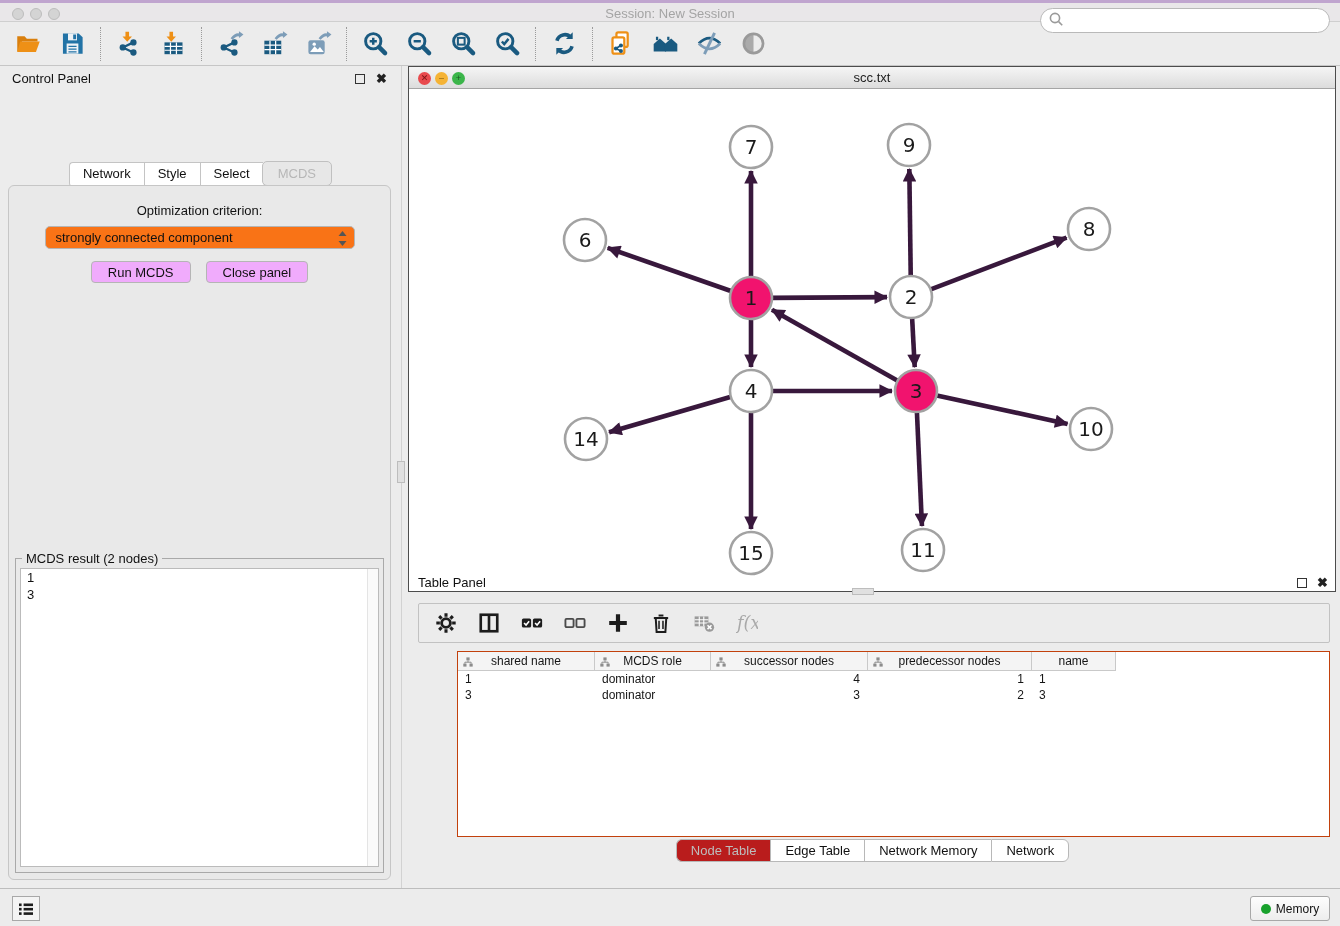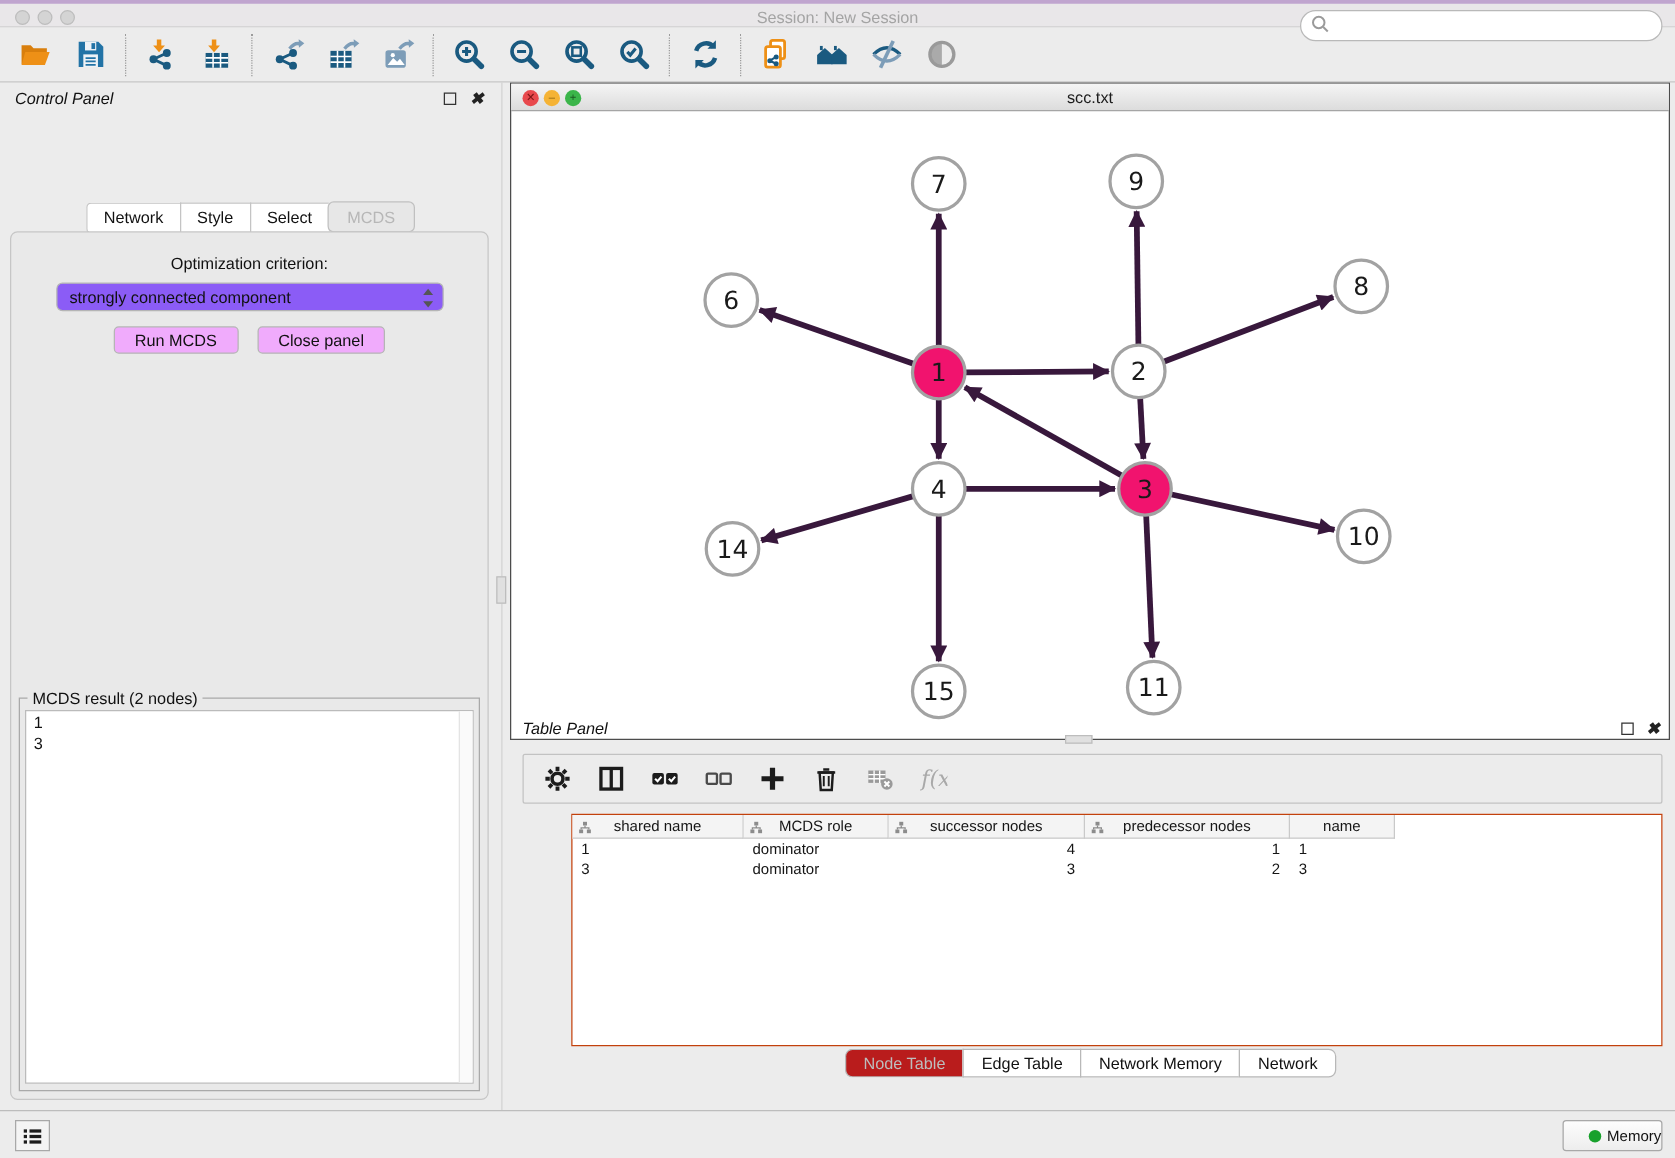--- a/index.html
+++ b/index.html
@@ -24,38 +24,38 @@
   .tb-icon svg { width:27px; height:27px; }
   #search-wrap { position:absolute; right:10px; top:8px; width:290px; height:25px;
     background:#fff; border:1px solid #b9b9b9; border-radius:13px;
     display:flex; align-items:center; padding-left:6px; }
   #search-wrap input { border:none; outline:none; flex:1; height:20px; font-size:13px;
     background:transparent; font-family:"Liberation Sans",sans-serif; }
 
   
   #control-panel { position:absolute; left:0; top:66px; width:402px; height:822px;
     border-right:1px solid #d2d2d2; }
-  .panel-title-row { position:relative; height:26px;font-style:italic; }
+  .panel-title-row { position:relative; height:26px; }
   .panel-title { position:absolute; left:12px; top:5px; font-size:13px; color:#111; }
   .float-btn { position:absolute; top:8px; width:10px; height:10px;
     border:1.5px solid #333; background:transparent; cursor:pointer; }
   .close-btn { position:absolute; top:5px; font-size:13px; font-weight:bold; color:#222; cursor:pointer; }
 
   #cp-tabs { position:absolute; left:0; right:0; top:96px; display:flex; justify-content:center; }
   .cp-tab { background:#fff; border:1px solid #c4c4c4; border-right:none;
     padding:3px 13px; font-size:13px; color:#111; cursor:pointer;text-align:center; }
   .cp-tab:first-child { border-radius:4px 0 0 4px; }
   .cp-tab.active { border:1px solid #c0c0c0; border-radius:5px; background:#e7e7e7;
     color:#b7b7b7; margin-left:-1px; padding:4px 15px; position:relative; top:-1px; }
 
   #cp-content { position:absolute; left:8px; right:10px; top:119px; bottom:8px;
     background:#e9e9e9; border:1px solid #c6c6c6; border-radius:6px; }
   #opt-label { margin-top:17px; text-align:center; font-size:13px; color:#111; }
   #opt-select { position:relative; margin:8px auto 0 auto; width:310px; height:23px;
-    background:#8b5cf6; border:1px solid #b5b5b5; border-radius:5px; cursor:pointer;
+    background:#f97316; border:1px solid #b5b5b5; border-radius:5px; cursor:pointer;
     font-size:13px; color:#111; line-height:21px; padding-left:10px; }
   #opt-select .stepper { position:absolute; right:6px; top:3px; }
   .btn-row { display:flex; justify-content:center; gap:15px; margin-top:12px; }
   .cp-btn { background:#f0abfc; border:1px solid #b5b5b5; border-radius:4px; height:22px;
     padding:0 16px; font-size:13px; color:#111; cursor:pointer;
     font-family:"Liberation Sans",sans-serif; }
 
   #mcds-fieldset { position:absolute; left:6px; right:6px; top:372px; bottom:6px;
     border:1px solid #a9a9a9; }
   #mcds-legend { position:absolute; left:6px; top:-8px; background:#e9e9e9;
@@ -109,21 +109,21 @@
   .tp-tab.active { background:#b91c1c; color:#bdbdbd; }
 
   
   #status-bar { position:absolute; left:0; top:888px; width:1340px; height:38px;
     background:#ececec; border-top:1px solid #bdbdbd; }
   #list-btn { position:absolute; left:12px; top:7px; width:28px; height:25px;
     background:#f4f4f4; border:1px solid #a8a8a8; display:flex; align-items:center;
     justify-content:center; cursor:pointer; }
   #memory-btn { position:absolute; right:10px; top:7px; height:25px; width:80px;
     background:linear-gradient(#fdfdfd,#ededed); border:1px solid #a8a8a8;
-    border-radius:3px; display:flex; align-items:center; justify-content:flex-end;
+    border-radius:3px; display:flex; align-items:center; justify-content:center;
     gap:5px; font-size:12px; color:#111; cursor:pointer; }
   #memory-dot { width:10px; height:10px; border-radius:50%; background:#18a12c; }
 </style>
 </head>
 <body>
 
 <div id="titlebar">
   <span class="traffic" style="left:12px"></span>
   <span class="traffic" style="left:30px"></span>
   <span class="traffic" style="left:48px"></span>

